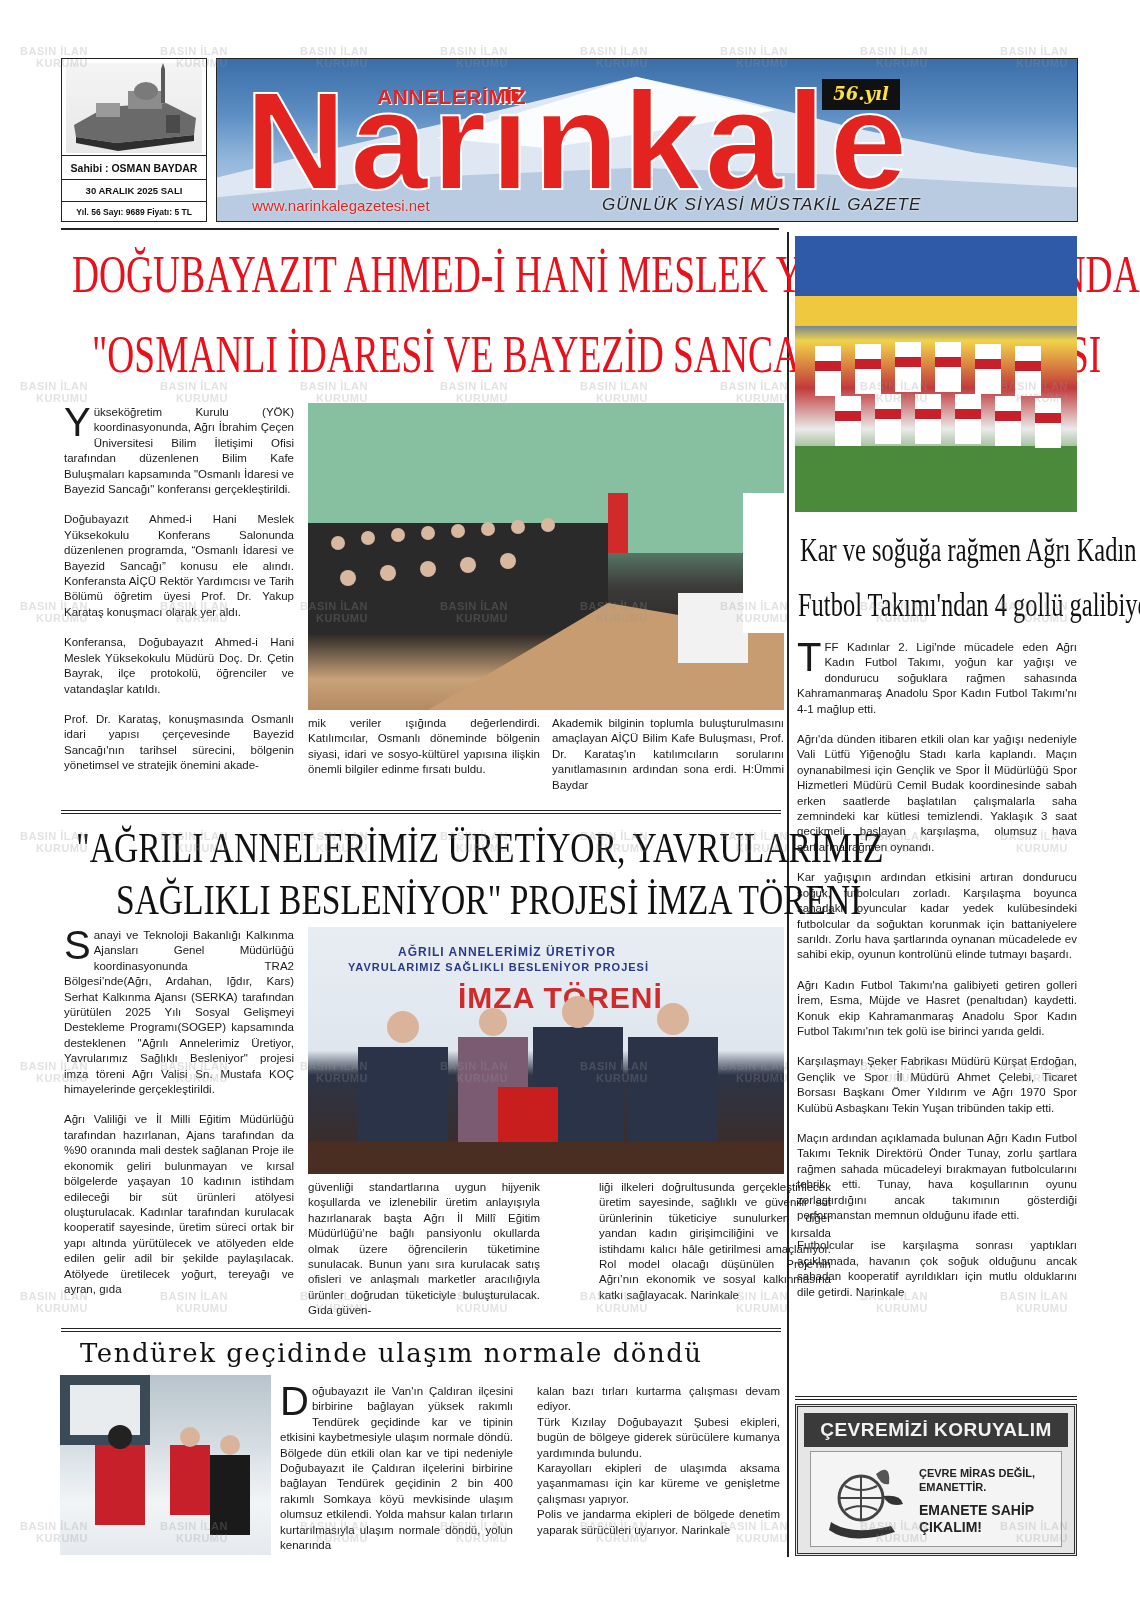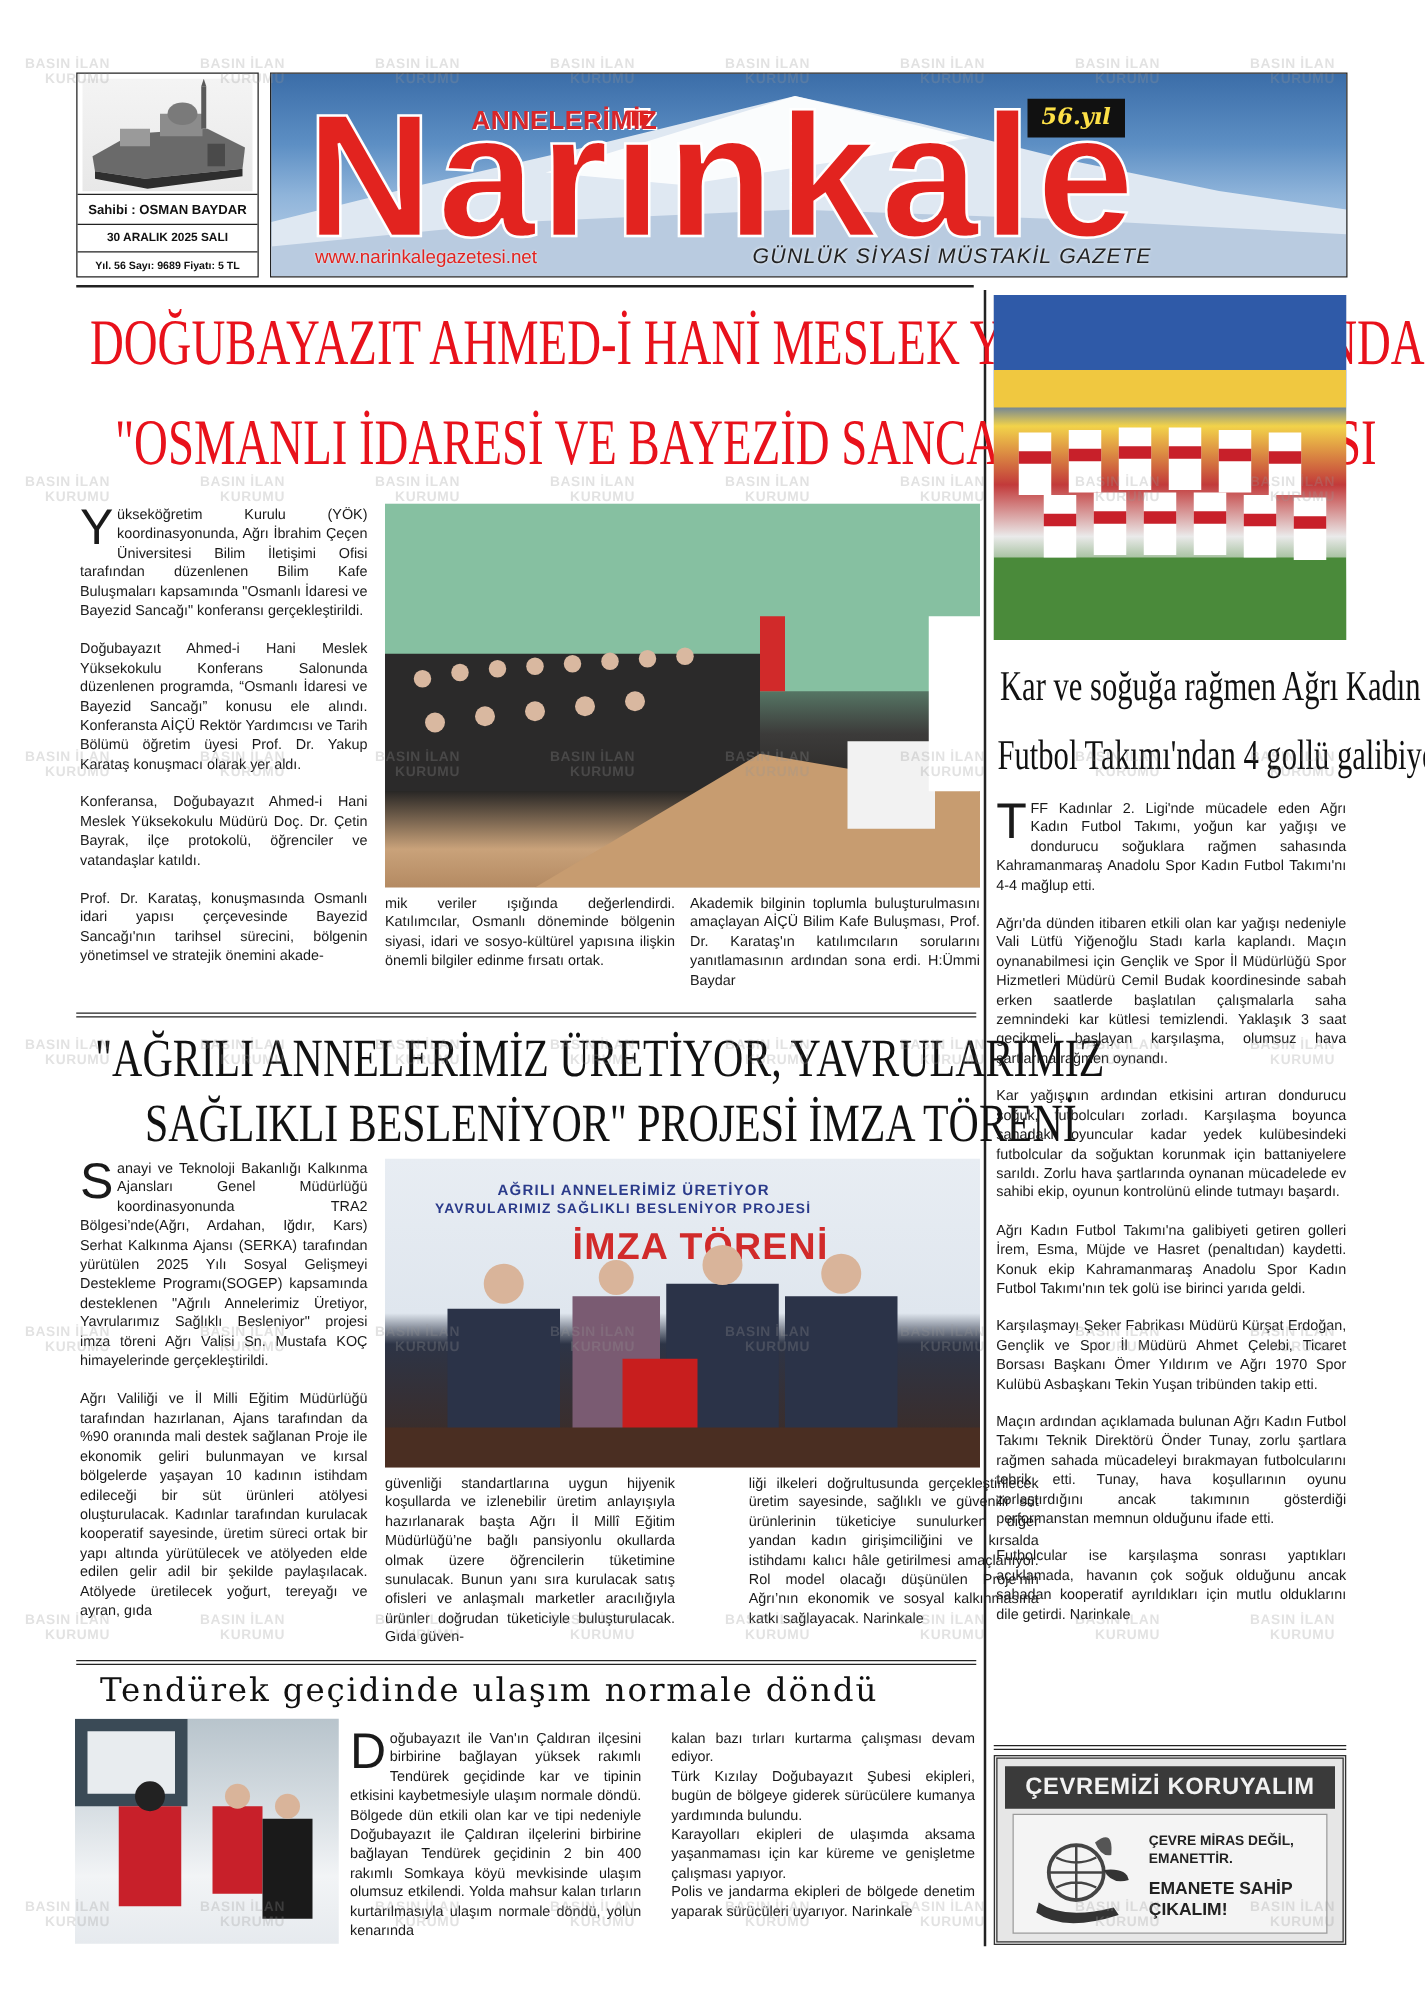--- a/index.html
+++ b/index.html
@@ -128,21 +128,21 @@
         <circle cx="160" cy="162" r="8"></circle>
         <circle cx="200" cy="158" r="8"></circle>
     </g>
     <polygon points="120,307 300,200 476,230 476,307" fill="#c79c70"></polygon>
     <rect x="370" y="190" width="70" height="70" fill="#f2f2f2"></rect>
     <rect x="435" y="90" width="41" height="140" fill="#ffffff"></rect>
     <rect x="300" y="90" width="20" height="60" fill="#d12a2a"></rect>
   </svg>
 </div>
 
-<div class="col" style="left:308px; top:716px; width:232px;">mik veriler ışığında değerlendirdi. Katılımcılar, Osmanlı döneminde bölgenin siyasi, idari ve sosyo-kültürel yapısına ilişkin önemli bilgiler edinme fırsatı ortak.</div>
+<div class="col" style="left:308px; top:716px; width:232px;">mik veriler ışığında değerlendirdi. Katılımcılar, Osmanlı döneminde bölgenin siyasi, idari ve sosyo-kültürel yapısına ilişkin önemli bilgiler edinme fırsatı buldu.</div>
 <div class="col" style="left:552px; top:716px; width:232px;">Akademik bilginin toplumla buluşturulmasını amaçlayan AİÇÜ Bilim Kafe Buluşması, Prof. Dr. Karataş'ın katılımcıların sorularını yanıtlamasının ardından sona erdi. H:Ümmi Baydar</div>
 
 <div class="hrule dbl" style="left:61px; top:810px; width:720px; border-top-width:4px;"></div>
 
 <div class="head-black" style="left:76px; top:824px; font-size:43px; line-height:48px; width:900px;">"AĞRILI ANNELERİMİZ ÜRETİYOR, YAVRULARIMIZ</div>
 <div class="head-black" style="left:116px; top:876px; font-size:43px; line-height:48px; width:800px;">SAĞLIKLI BESLENİYOR" PROJESİ İMZA TÖRENİ</div>
 
 <div class="col" style="left:64px; top:928px; width:230px;">
   <p><span class="drop">S</span><span>anayi ve Teknoloji Bakanlığı Kalkınma Ajansları Genel Müdürlüğü koordinasyonunda TRA2 Bölgesi’nde(Ağrı, Ardahan, Iğdır, Kars) Serhat Kalkınma Ajansı (SERKA) tarafından yürütülen 2025 Yılı Sosyal Gelişmeyi Destekleme Programı(SOGEP) kapsamında desteklenen "Ağrılı Annelerimiz Üretiyor, Yavrularımız Sağlıklı Besleniyor" projesi imza töreni Ağrı Valisi Sn. Mustafa KOÇ himayelerinde gerçekleştirildi.</span></p>
   <p>Ağrı Valiliği ve İl Milli Eğitim Müdürlüğü tarafından hazırlanan, Ajans tarafından da %90 oranında mali destek sağlanan Proje ile ekonomik geliri bulunmayan ve kırsal bölgelerde yaşayan 10 kadının istihdam edileceği bir süt ürünleri atölyesi oluşturulacak. Kadınlar tarafından kurulacak kooperatif sayesinde, üretim süreci ortak bir yapı altında yürütülecek ve atölyeden elde edilen gelir adil bir şekilde paylaşılacak. Atölyede üretilecek yoğurt, tereyağı ve ayran, gıda</p>
@@ -233,21 +233,21 @@
         <rect x="200" y="175" width="26" height="10"></rect>
         <rect x="240" y="177" width="26" height="10"></rect>
     </g>
   </svg>
 </div>
 
 <div class="head-black" style="left:800px; top:530px; font-size:34px; line-height:40px; width:370px; transform:scaleX(0.72);">Kar ve soğuğa rağmen Ağrı Kadın</div>
 <div class="head-black" style="left:798px; top:585px; font-size:34px; line-height:40px; width:380px; transform:scaleX(0.72);">Futbol Takımı'ndan 4 gollü galibiyet</div>
 
 <div class="col" style="left:797px; top:640px; width:280px;">
-  <p><span class="drop">T</span><span>FF Kadınlar 2. Ligi'nde mücadele eden Ağrı Kadın Futbol Takımı, yoğun kar yağışı ve dondurucu soğuklara rağmen sahasında Kahramanmaraş Anadolu Spor Kadın Futbol Takımı'nı 4-4 mağlup etti.</span></p>
+  <p><span class="drop">T</span><span>FF Kadınlar 2. Ligi'nde mücadele eden Ağrı Kadın Futbol Takımı, yoğun kar yağışı ve dondurucu soğuklara rağmen sahasında Kahramanmaraş Anadolu Spor Kadın Futbol Takımı'nı 4-1 mağlup etti.</span></p>
   <p>Ağrı'da dünden itibaren etkili olan kar yağışı nedeniyle Vali Lütfü Yiğenoğlu Stadı karla kaplandı. Maçın oynanabilmesi için Gençlik ve Spor İl Müdürlüğü Spor Hizmetleri Müdürü Cemil Budak koordinesinde sabah erken saatlerde başlatılan çalışmalarla saha zemnindeki kar kütlesi temizlendi. Yaklaşık 3 saat gecikmeli başlayan karşılaşma, olumsuz hava şartlarına rağmen oynandı.</p>
   <p>Kar yağışının ardından etkisini artıran dondurucu soğuk, futbolcuları zorladı. Karşılaşma boyunca sahadaki oyuncular kadar yedek kulübesindeki futbolcular da soğuktan korunmak için battaniyelere sarıldı. Zorlu hava şartlarında oynanan mücadelede ev sahibi ekip, oyunun kontrolünü elinde tutmayı başardı.</p>
   <p>Ağrı Kadın Futbol Takımı'na galibiyeti getiren golleri İrem, Esma, Müjde ve Hasret (penaltıdan) kaydetti. Konuk ekip Kahramanmaraş Anadolu Spor Kadın Futbol Takımı'nın tek golü ise birinci yarıda geldi.</p>
   <p>Karşılaşmayı Şeker Fabrikası Müdürü Kürşat Erdoğan, Gençlik ve Spor İl Müdürü Ahmet Çelebi, Ticaret Borsası Başkanı Ömer Yıldırım ve Ağrı 1970 Spor Kulübü Asbaşkanı Tekin Yuşan tribünden takip etti.</p>
   <p>Maçın ardından açıklamada bulunan Ağrı Kadın Futbol Takımı Teknik Direktörü Önder Tunay, zorlu şartlara rağmen sahada mücadeleyi bırakmayan futbolcularını tebrik etti. Tunay, hava koşullarının oyunu zorlaştırdığını ancak takımının gösterdiği performanstan memnun olduğunu ifade etti.</p>
   <p>Futbolcular ise karşılaşma sonrası yaptıkları açıklamada, havanın çok soğuk olduğunu ancak sahadan kooperatif ayrıldıkları için mutlu olduklarını dile getirdi. Narinkale</p>
 </div>
 
 <div class="hrule dbl" style="left:795px; top:1396px; width:282px; border-top-width:4px;"></div>
 

